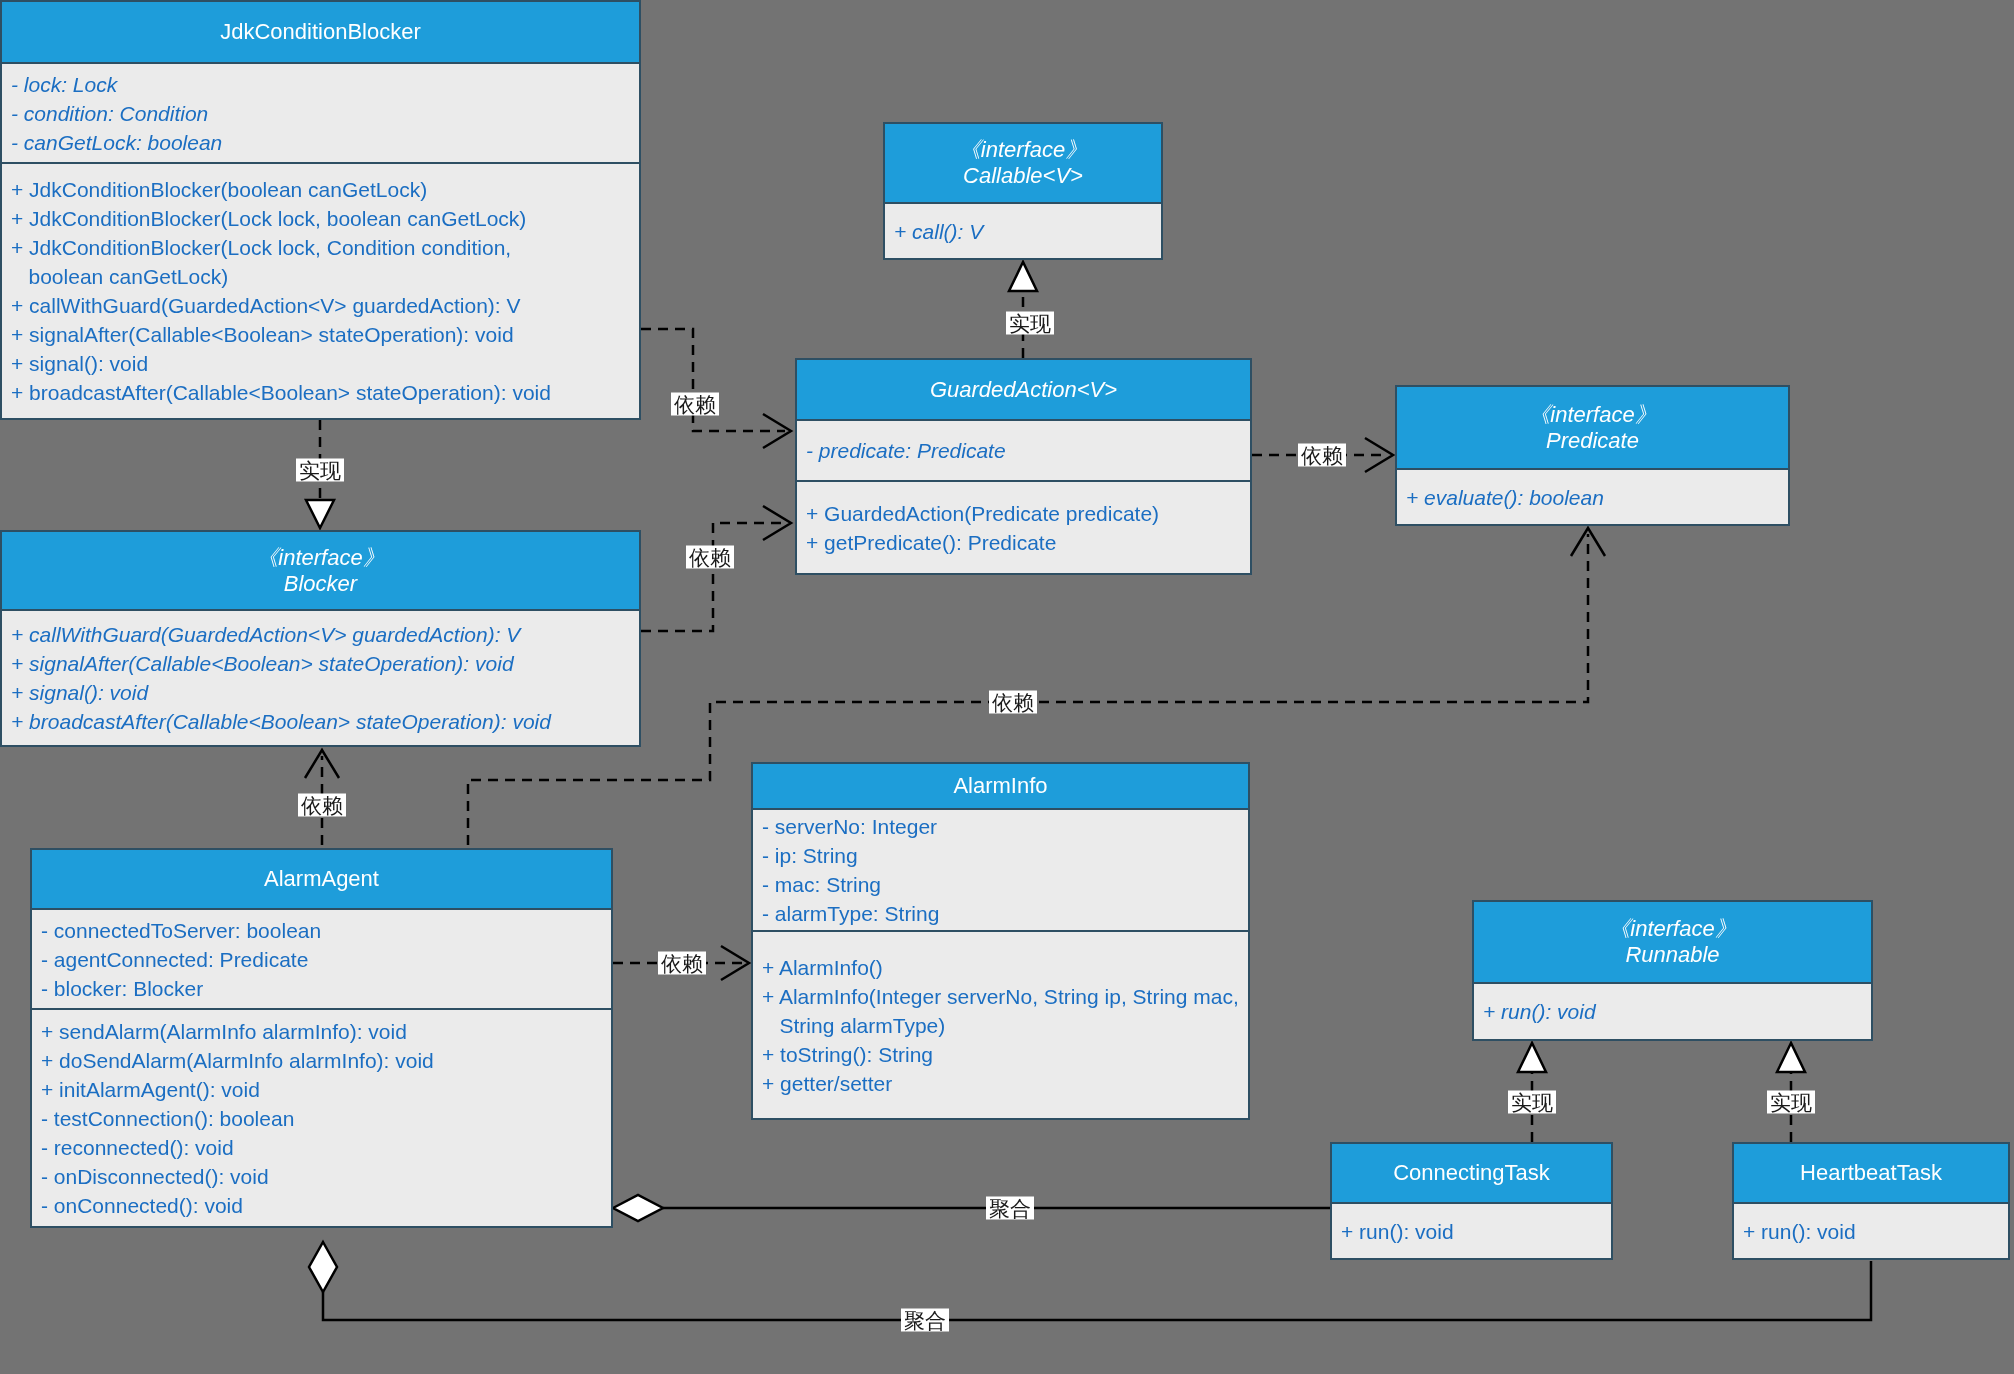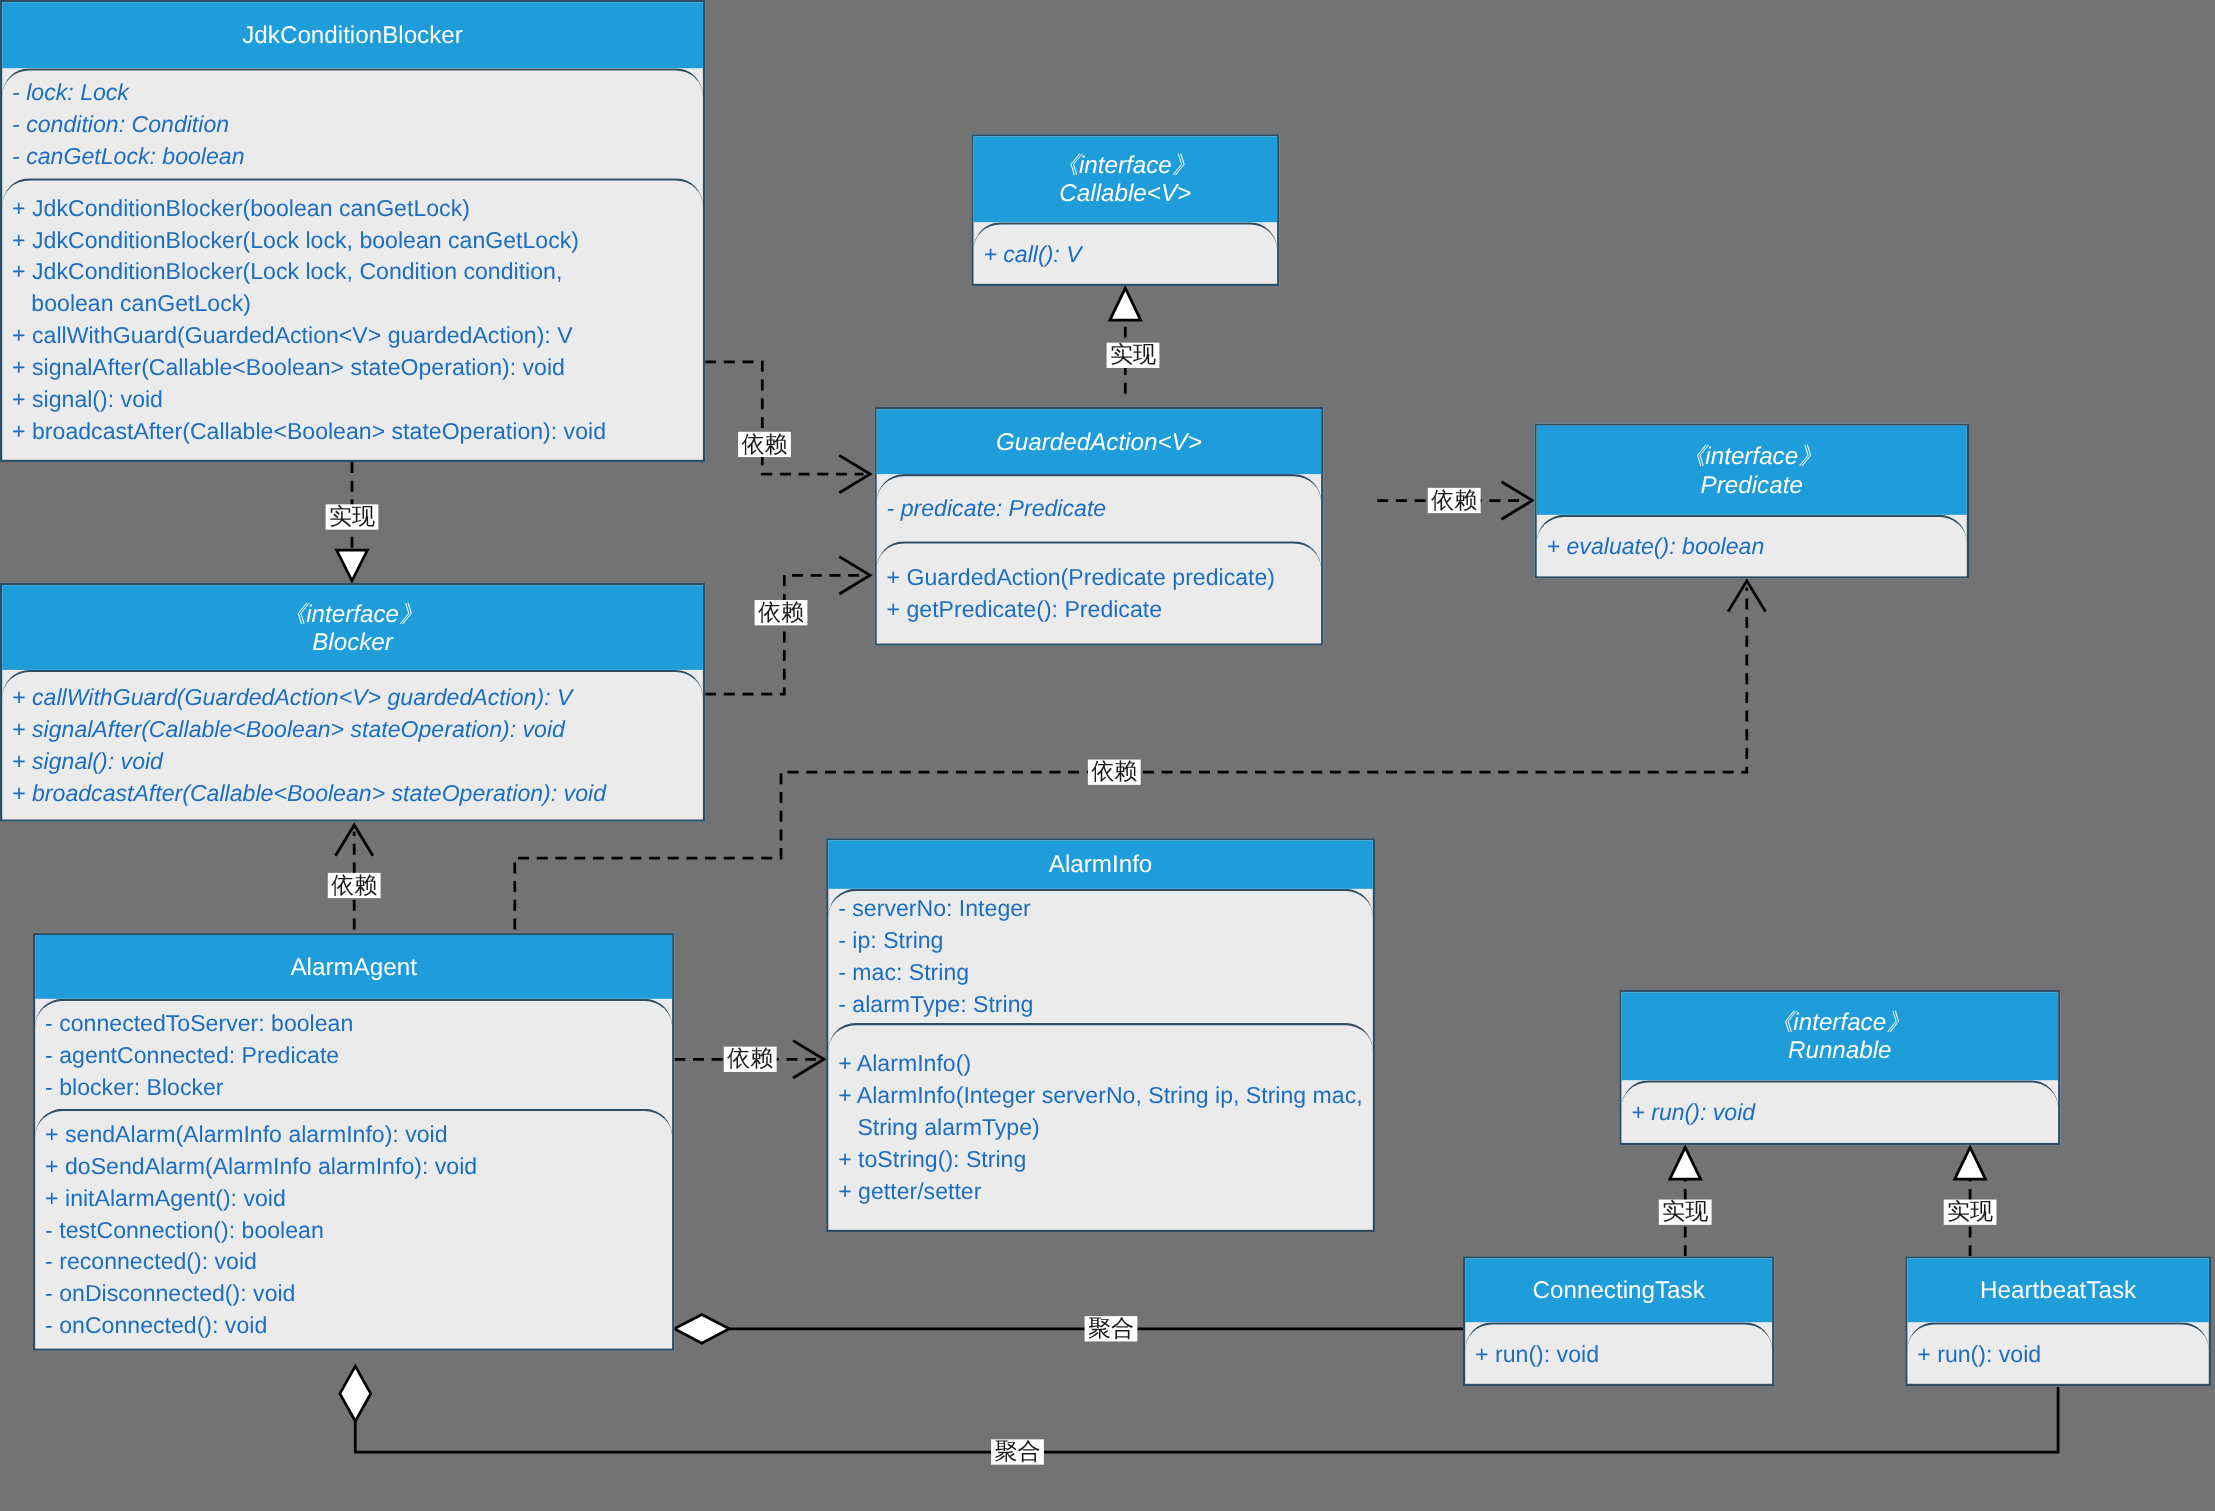--- a/index.html
+++ b/index.html
@@ -7,21 +7,21 @@
           font-family:"Liberation Sans",sans-serif;}
   #wires{position:absolute;left:0;top:0;z-index:0;}
   .cls{position:absolute;box-sizing:border-box;background:#ebebeb;
        border:2.5px solid #2e4f63;z-index:1;display:flex;flex-direction:column;}
   .hd{box-sizing:border-box;background:#1e9dda;color:#ffffff;display:flex;flex-direction:column;
       align-items:center;justify-content:center;flex-shrink:0;}
   .hd .t{font-size:22px;line-height:26px;}
   .hd .st{font-size:22px;line-height:26px;font-style:italic;}
   .it{font-style:italic;}
   .sec{box-sizing:border-box;border-top:2.5px solid #2e4f63;display:flex;flex-direction:column;
-       justify-content:center;padding-left:9px;padding-right:4px;flex-shrink:0;border-radius:25px;}
+       justify-content:center;padding-left:9px;padding-right:4px;flex-shrink:0;}
   .sec.grow{flex:1;}
   .m{font-size:21px;line-height:29px;color:#1b6ec2;white-space:pre;}
   .lbl{position:absolute;z-index:2;transform:translate(-50%,-50%);background:#ffffff;
        color:#1a1a1a;font-size:21px;line-height:23px;padding:0 3px;white-space:nowrap;}
 </style>
 </head>
 <body>
 
 <div id="canvas">
 
@@ -99,21 +99,21 @@
   <div class="cls" style="left:883px;top:122px;width:280px;height:138px">
     <div class="hd" style="height:78px">
       <div class="st">《interface》</div>
       <div class="t it">Callable&lt;V&gt;</div>
     </div>
     <div class="sec grow">
       <div class="m it">+ call(): V</div>
     </div>
   </div>
 
-  <div class="cls" style="left:795px;top:370px;width:408px;height:217px">
+  <div class="cls" style="left:795px;top:358px;width:457px;height:217px">
     <div class="hd" style="height:59px">
       <div class="t it">GuardedAction&lt;V&gt;</div>
     </div>
     <div class="sec" style="height:61px">
       <div class="m it">- predicate: Predicate</div>
     </div>
     <div class="sec grow">
       <div class="m">+ GuardedAction(Predicate predicate)</div>
       <div class="m">+ getPredicate(): Predicate</div>
     </div>

